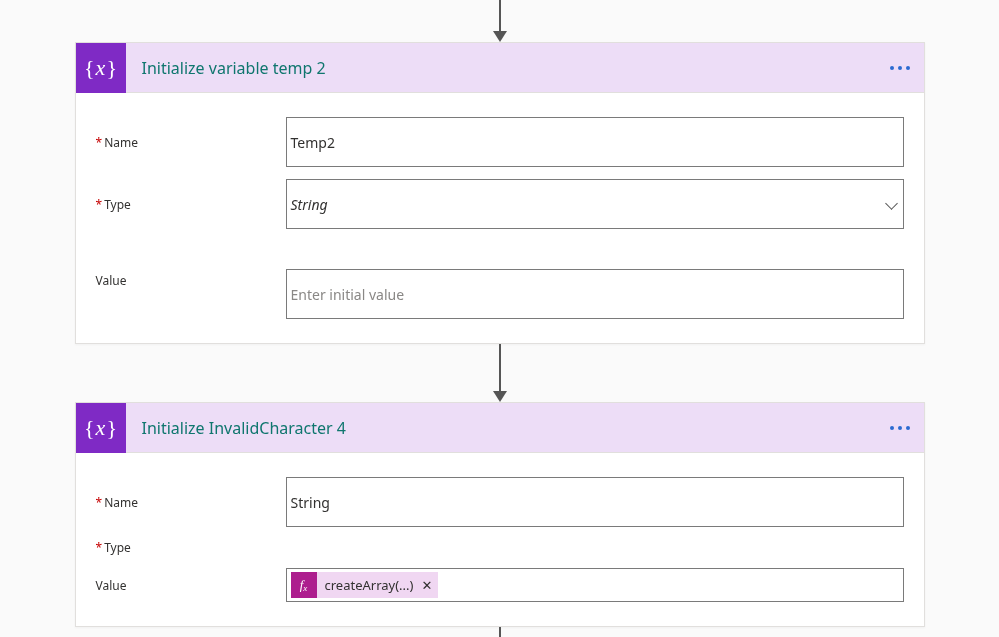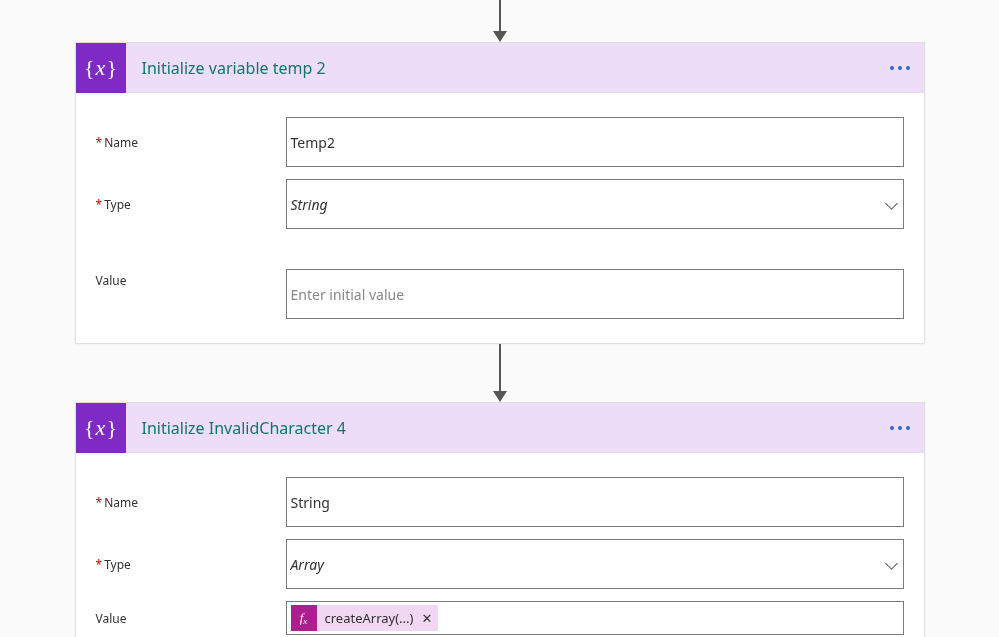--- a/index.html
+++ b/index.html
@@ -238,24 +238,20 @@
         <div class="form-label">
           <span class="req">*</span><span>Name</span>
         </div>
         <div class="form-control">String</div>
       </div>
 
       <div class="form-row">
         <div class="form-label">
           <span class="req">*</span><span>Type</span>
         </div>
-        <div class="form-control select">
-          <span>Array</span>
-          <span class="chevron"></span>
-        </div>
       </div>
 
       <div class="form-row">
         <div class="form-label">
           <span>Value</span>
         </div>
         <div class="token-wrap">
           <div class="token">
             <span class="token-icon">f<sub>x</sub></span>
             <span>createArray(...)</span>

